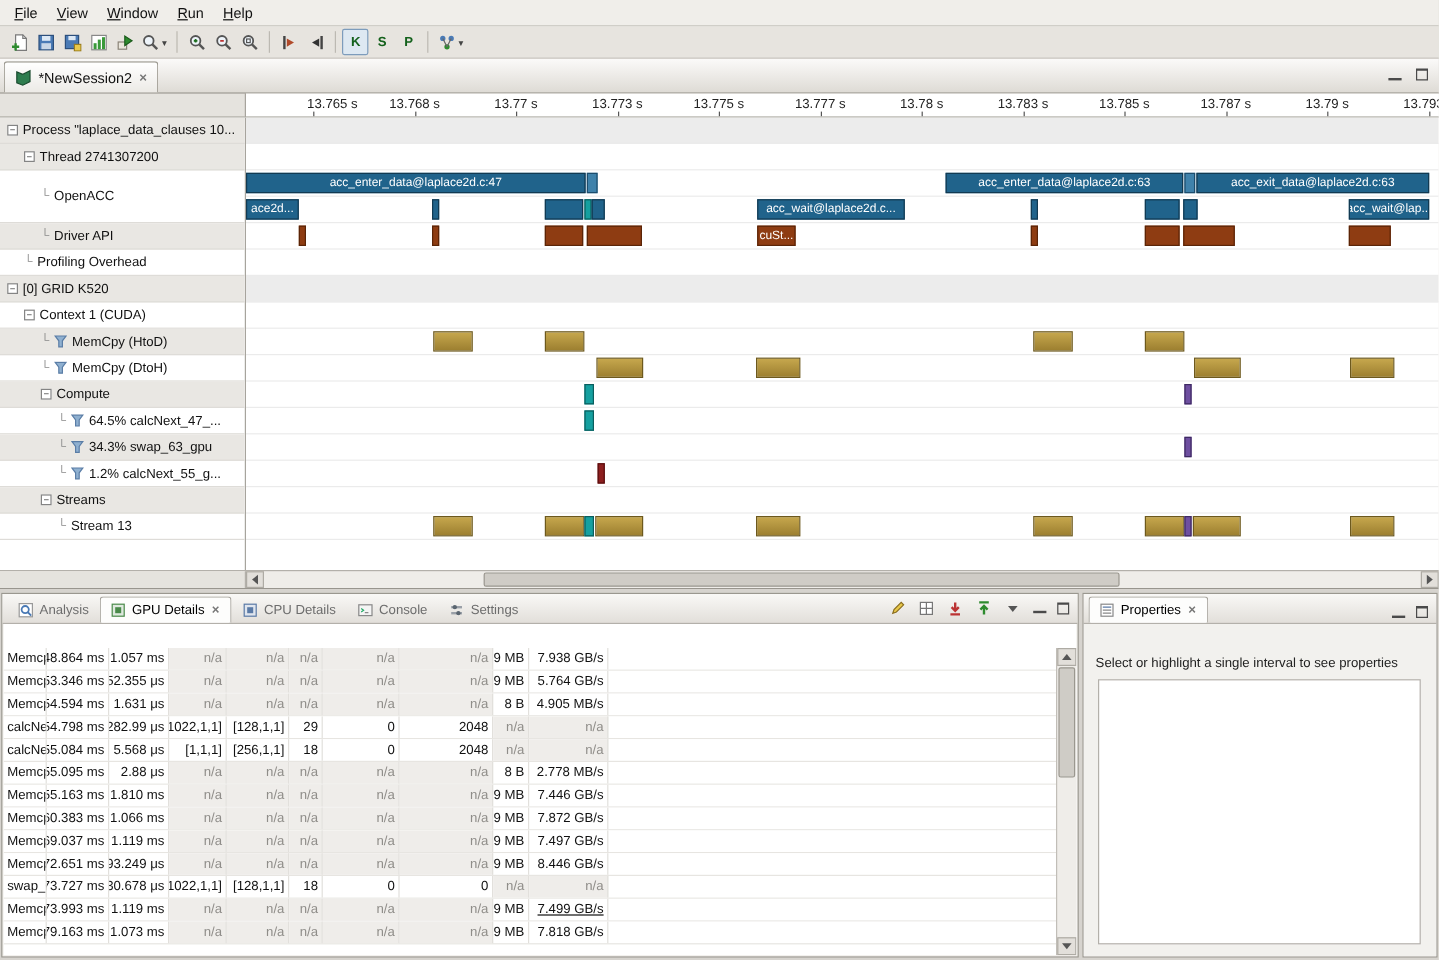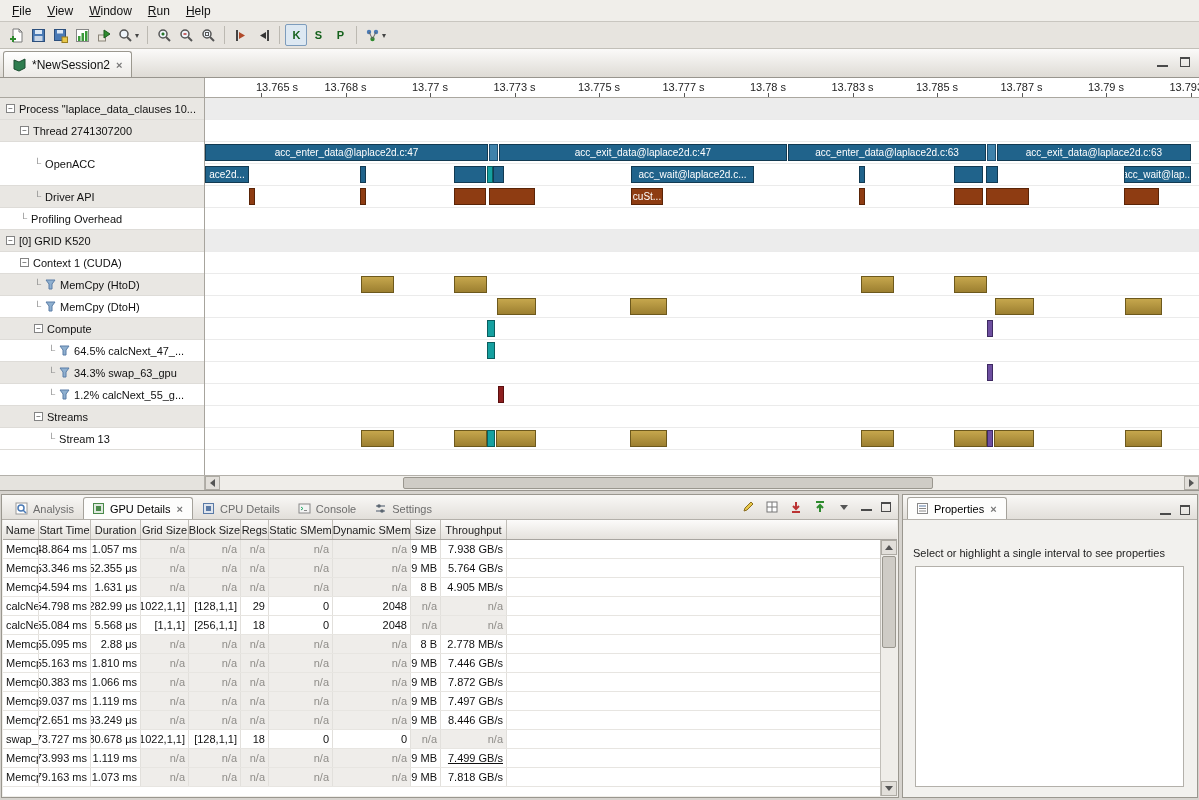--- a/index.html
+++ b/index.html
@@ -372,21 +372,20 @@
             <span class="elbow">└</span>
             <span class="tree-label">Stream 13</span>
           </div>
         </div>
       <div class="tl-tracks">
           <div class="track-row shade"></div>
           <div class="track-row"></div>
           <div class="track-row">
             <span class="bar acc" style="left: 0px; width: 283px;">acc_enter_data@laplace2d.c:47</span>
             <span class="bar accsel" style="left: 284px; width: 9px;"></span>
-            <span class="bar acc" style="left: 294px; width: 288px;">acc_exit_data@laplace2d.c:47</span>
             <span class="bar acc" style="left: 583px; width: 198px;">acc_enter_data@laplace2d.c:63</span>
             <span class="bar accsel" style="left: 782px; width: 9px;"></span>
             <span class="bar acc" style="left: 792px; width: 194px;">acc_exit_data@laplace2d.c:63</span>
           </div>
           <div class="track-row">
             <span class="bar acc" style="left: 0px; width: 44px;">ace2d...</span>
             <span class="bar acc" style="left: 155px; width: 2px;"></span>
             <span class="bar acc" style="left: 249px; width: 32px;"></span>
             <span class="bar teal" style="left: 282px; width: 5px;"></span>
             <span class="bar acc" style="left: 288px; width: 11px;"></span>
@@ -550,33 +549,20 @@
                 <svg width="10" height="10">
                   <path d="M1 3h8L5 8Z" fill="#555"></path>
                 </svg>
               </span>
             </span>
           <span class="ic-min"></span>
           <span class="ic-max"></span>
         </div>
       </div>
       <div class="table-wrap">
-        <div class="thead">
-            <span class="th" style="width: 36px;">Name</span>
-            <span class="th" style="width: 52px;">Start Time</span>
-            <span class="th" style="width: 50px;">Duration</span>
-            <span class="th" style="width: 48px;">Grid Size</span>
-            <span class="th" style="width: 52px;">Block Size</span>
-            <span class="th" style="width: 28px;">Regs</span>
-            <span class="th" style="width: 64px;">Static SMem</span>
-            <span class="th" style="width: 78px;">Dynamic SMem</span>
-            <span class="th" style="width: 30px;">Size</span>
-            <span class="th" style="width: 66px;">Throughput</span>
-            <span class="th fill"></span>
-          </div>
         <div class="tbody">
             <div class="tr">
               <span class="td" style="width: 36px;">Memcpy</span>
               <span class="td num" style="width: 52px;">148.864 ms</span>
               <span class="td num" style="width: 50px;">1.057 ms</span>
               <span class="td num na" style="width: 48px;">n/a</span>
               <span class="td num na" style="width: 52px;">n/a</span>
               <span class="td num na" style="width: 28px;">n/a</span>
               <span class="td num na" style="width: 64px;">n/a</span>
               <span class="td num na" style="width: 78px;">n/a</span>

